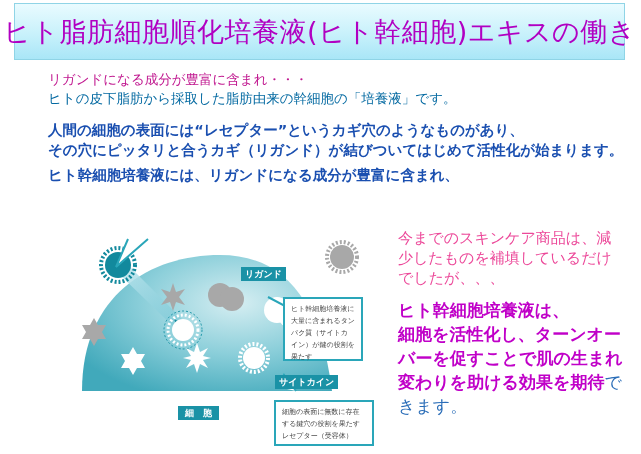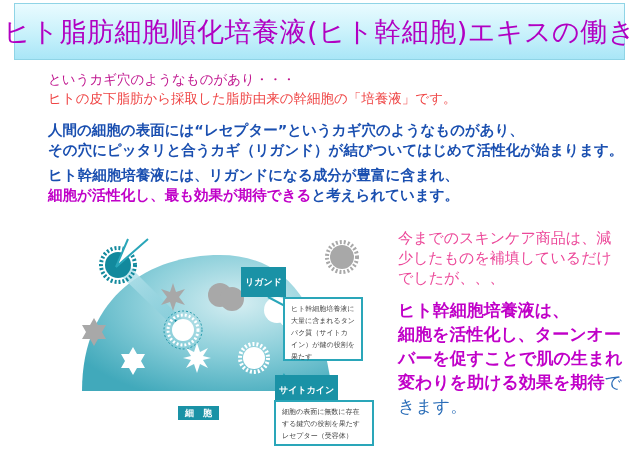--- a/index.html
+++ b/index.html
@@ -6,52 +6,51 @@
     body { width: 641px; height: 454px; position: relative; overflow: hidden; font-family: "DejaVu Sans", "Liberation Sans", sans-serif; }
     .title-box {
       position: absolute; left: 14px; top: 3px; width: 611px; height: 57px;
       background: linear-gradient(to bottom, #e9fbff 0%, #c8f1fb 55%, #a9e6f7 100%);
       border: 1px solid #8fd4e6; box-sizing: border-box;
       display: flex; align-items: center; justify-content: center;
     }
     .title-box span { color: #b100c2; font-size: 27px; letter-spacing: 0.5px; white-space: nowrap; }
     .intro { position: absolute; left: 48px; top: 70px; font-size: 13.5px; line-height: 19px; }
     .intro .l1 { color: #c0178f; }
-    .intro .l2 { color: #ef4444; }
+    .intro .l2 { color: #0369a1; }
     .bold1 { position: absolute; left: 48px; top: 120px; font-size: 14.5px; line-height: 20px; font-weight: bold; color: #1a4fb0; white-space: nowrap; }
     .bold2 { position: absolute; left: 48px; top: 165px; font-size: 14.5px; line-height: 20px; font-weight: bold; color: #1a4fb0; white-space: nowrap; }
     .bold2 .mag { color: #c000c8; }
     .diagram { position: absolute; left: 70px; top: 215px; width: 320px; height: 239px; }
     .right-text { position: absolute; left: 398px; top: 228px; width: 225px; font-size: 15px; line-height: 20px; color: #ec4899; }
     .right-em { position: absolute; left: 398px; top: 298px; width: 225px; font-size: 17px; line-height: 24px; color: #2a6db8; }
     .right-em .head { color: #c000c8; font-weight: bold; }
     .right-em .ul { color: #c000c8; font-weight: bold; text-decoration-thickness: 2px; text-underline-offset: 3px; margin-top: 36px; }
     .callout { position: absolute; background: #fff; border: 2px solid #2aa6b9; box-sizing: border-box; font-size: 7px; line-height: 12px; color: #444; padding: 4px 6px; }
-    .tag { position: absolute; background: #1a92a6; color: #fff; font-size: 9px; font-weight: bold; padding: 9px 4px; line-height: 12px; white-space: nowrap; }
+    .tag { position: absolute; background: #1a92a6; color: #fff; font-size: 9px; font-weight: bold; padding: 1px 4px; line-height: 12px; white-space: nowrap; }
   </style>
 </head>
 <body>
 
 <div class="title-box">
   <span>ヒト脂肪細胞順化培養液(ヒト幹細胞)エキスの働き</span>
 </div>
 
 <div class="intro">
-  <div class="l1">というカギ穴のようなものがあり・・・</div>
+  <div class="l1">リガンドになる成分が豊富に含まれ・・・</div>
   <div class="l2">ヒトの皮下脂肪から採取した脂肪由来の幹細胞の「培養液」です。</div>
 </div>
 
 <div class="bold1">
   <div>人間の細胞の表面には“レセプター”というカギ穴のようなものがあり、</div>
   <div>その穴にピッタリと合うカギ（リガンド）が結びついてはじめて活性化が始まります。</div>
 </div>
 
 <div class="bold2">
   <div>ヒト幹細胞培養液には、リガンドになる成分が豊富に含まれ、</div>
-  <div><span class="mag">細胞が活性化し、最も効果が期待できる</span><span>と考えられています。</span></div>
 </div>
 
 <div class="diagram">
   <svg width="320" height="239" viewBox="0 0 320 239" style="position:absolute;left:0;top:0;">
     <defs>
       <radialGradient id="domeGrad" cx="0.62" cy="0.35" r="0.75">
         <stop offset="0" stop-color="#d6eef2"></stop>
         <stop offset="0.5" stop-color="#8ccfda"></stop>
         <stop offset="1" stop-color="#41a9bb"></stop>
       </radialGradient>

